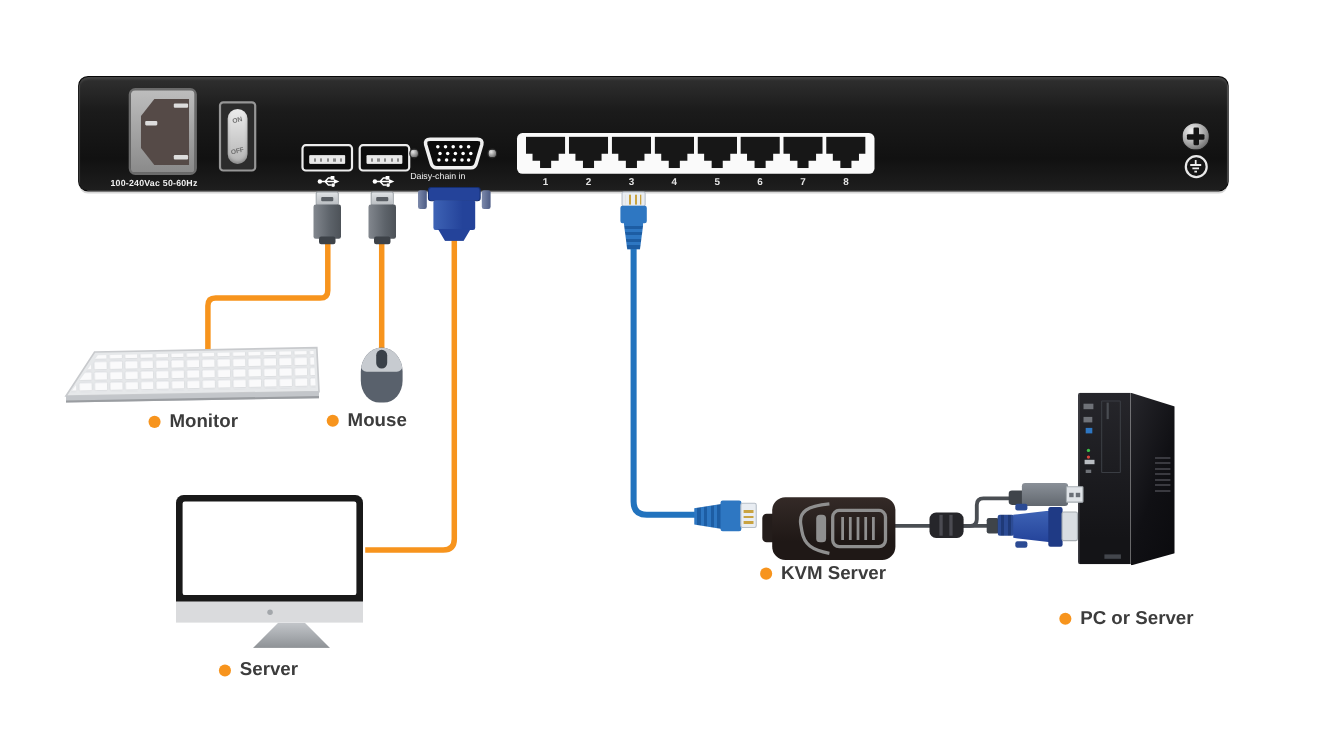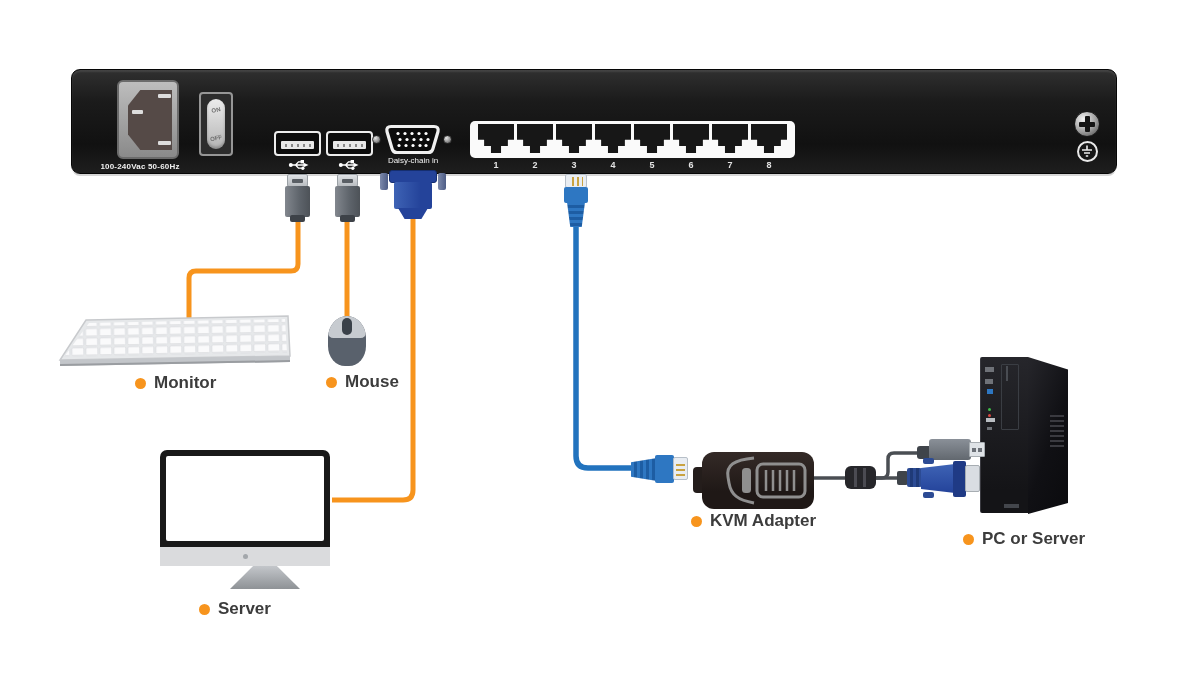--- a/index.html
+++ b/index.html
@@ -37,21 +37,21 @@
   .usb-port { top:131px; width:47px; height:25px; z-index:3; background:#0c0c0c; border:2px solid #ececec; border-radius:4px; }
   .usb-port-1 { left:274px; } .usb-port-2 { left:326px; }
   .usb-tongue { position:absolute; left:5px; top:8px; width:33px; height:8px; background:#e8e8e8; border-radius:1px;
     background-image:repeating-linear-gradient(90deg,transparent 0 4px,#888 4px 6px); background-size:100% 3px; background-position:0 2.5px; background-repeat:no-repeat; }
   .usb-icon { top:158px; z-index:3; } .usb-icon-1 { left:288px; } .usb-icon-2 { left:338px; }
 
   .vga-port { left:384px; top:124px; z-index:3; }
   .screw-small { top:135px; width:9px; height:9px; border-radius:50%; z-index:3;
     background:radial-gradient(circle at 35% 30%,#e8e8e8,#7b7b7b 70%); border:1px solid #2a2a2a; }
   .screw-small-l { left:372px; } .screw-small-r { left:443px; }
-  .daisy-label { left:377px; top:156px; width:72px; z-index:3; text-align:center; color:#f2f2f2; font-size:8px; }
+  .daisy-label { left:362px; top:156px; width:72px; z-index:3; text-align:center; color:#f2f2f2; font-size:8px; }
 
   .rj45-strip { left:470px; top:121px; width:325px; height:37px; z-index:3; background:#fafafa; border-radius:5px;
     display:flex; align-items:flex-start; gap:3px; padding:3px 8px 0; }
   .jack { flex:0 0 36px; height:29px; background:#171717;
     clip-path:polygon(0 0,100% 0,100% 54%,83% 54%,83% 76%,64% 76%,64% 100%,36% 100%,36% 76%,17% 76%,17% 54%,0 54%); }
   .port-numbers { left:470px; top:160px; width:325px; z-index:3; display:flex; gap:3px; padding:0 8px; }
   .port-numbers span { flex:0 0 36px; text-align:center; color:#e3e3e3; font-size:9px; font-weight:bold; }
 
   .screw-phillips { left:1074px; top:111px; width:26px; height:26px; border-radius:50%; z-index:3;
     background:radial-gradient(circle at 35% 30%,#f5f5f5,#9d9d9d 55%,#4d4d4d 95%); border:1px solid #1a1a1a; }
@@ -340,30 +340,30 @@
     <div class="pcd pcd-logo"></div>
   </div>
   <div class="abs pc-side">
     <div class="pc-vents"></div>
   </div>
 
   <div class="abs label" style="left:135px; top:373px">
     <span class="dot"></span>
     <span>Monitor</span>
   </div>
-  <div class="abs label" style="left:326px; top:372px">
+  <div class="abs label" style="left:297px; top:372px">
     <span class="dot"></span>
     <span>Mouse</span>
   </div>
   <div class="abs label" style="left:199px; top:599px">
     <span class="dot"></span>
     <span>Server</span>
   </div>
   <div class="abs label" style="left:691px; top:511px">
     <span class="dot"></span>
-    <span>KVM Adapter</span>
-  </div>
-  <div class="abs label" style="left:963px; top:529px">
+    <span>KVM Server</span>
+  </div>
+  <div class="abs label" style="left:963px; top:552px">
     <span class="dot"></span>
     <span>PC or Server</span>
   </div>
 
 </div>
 
 </body></html>

